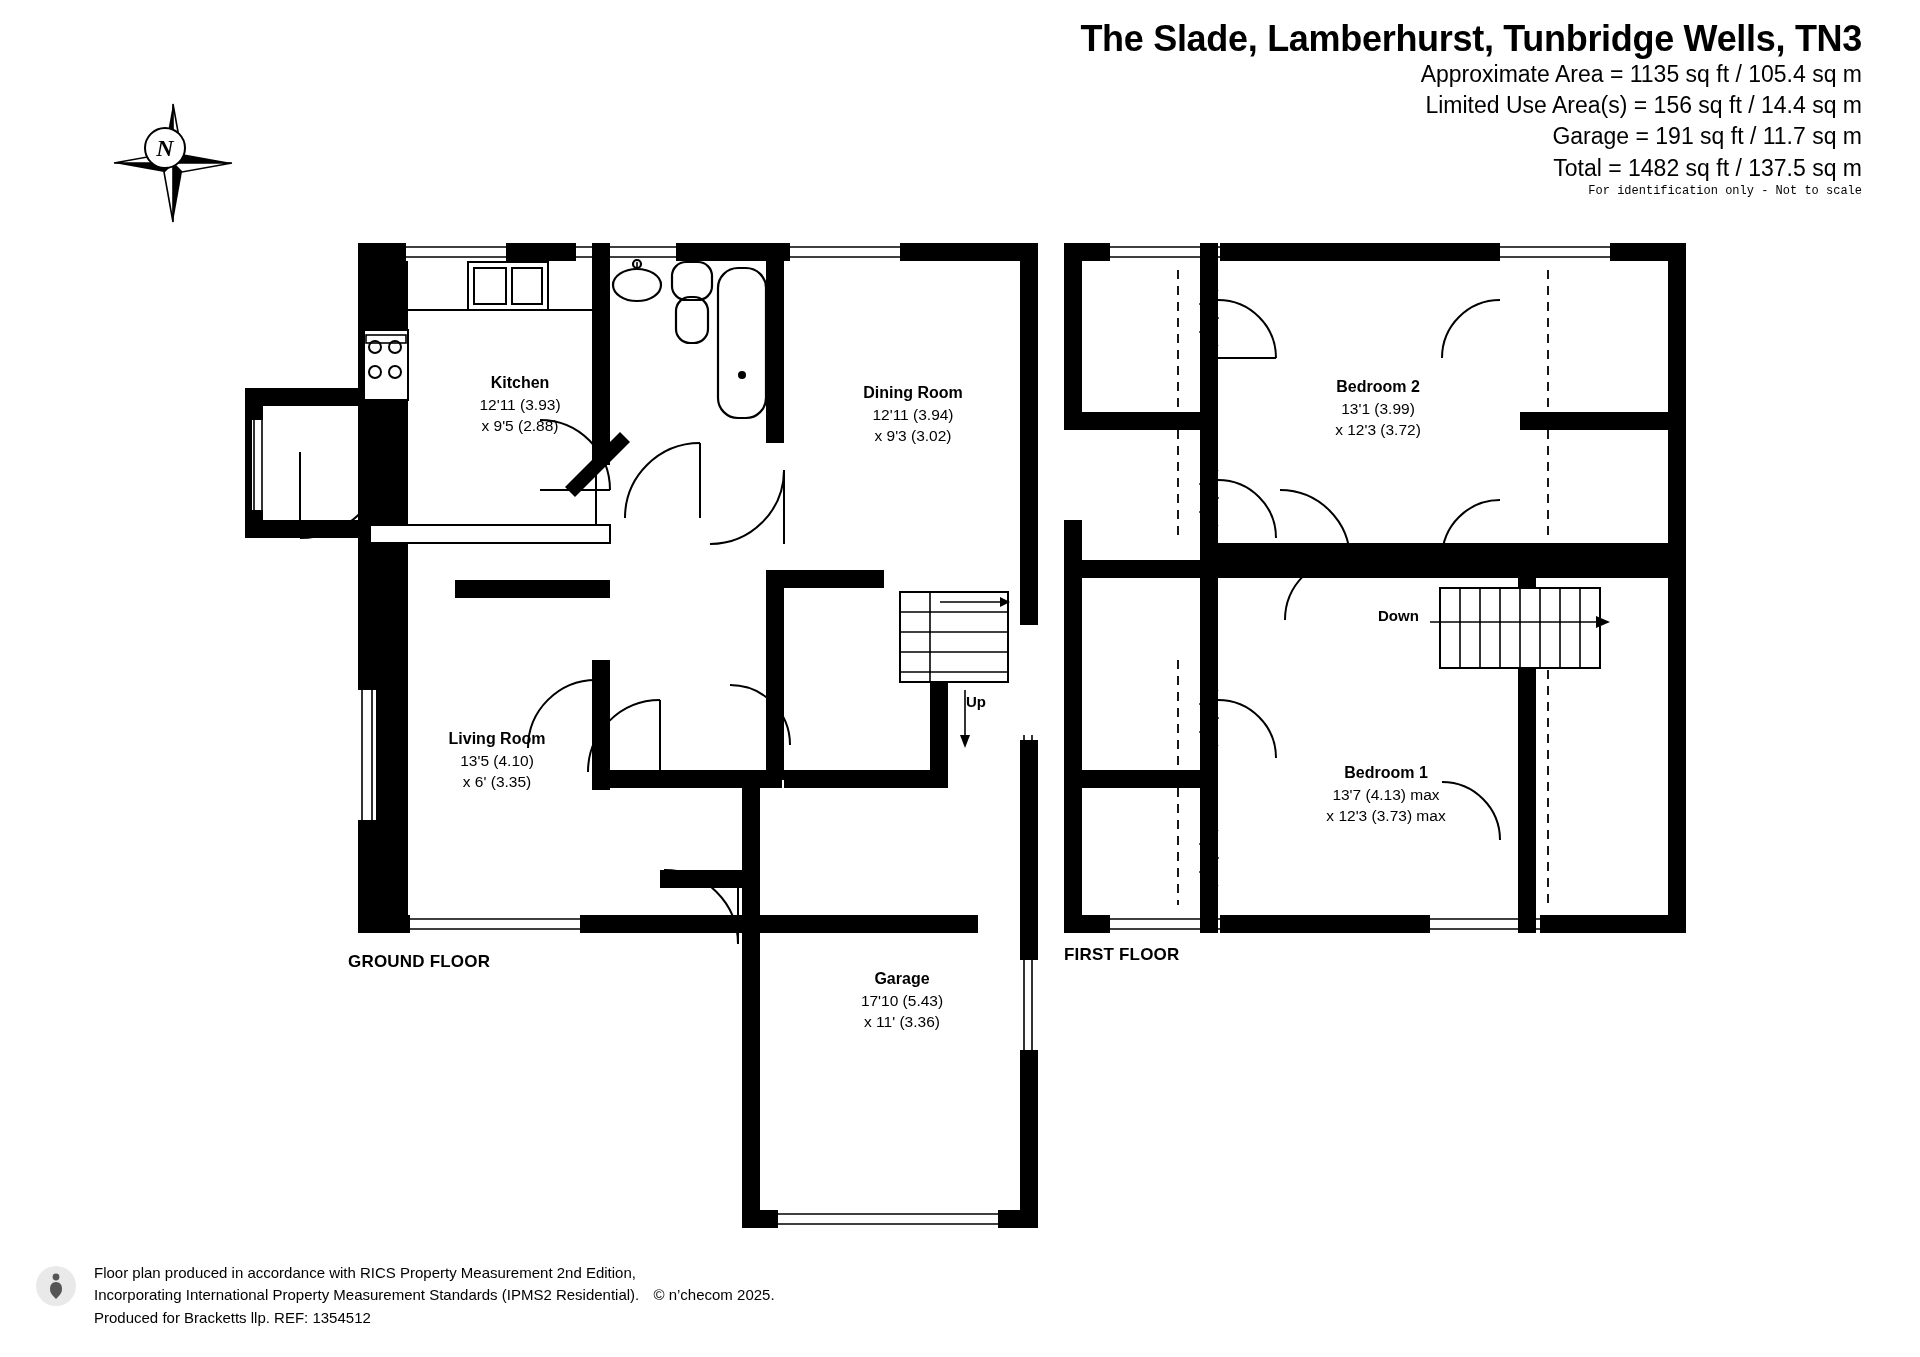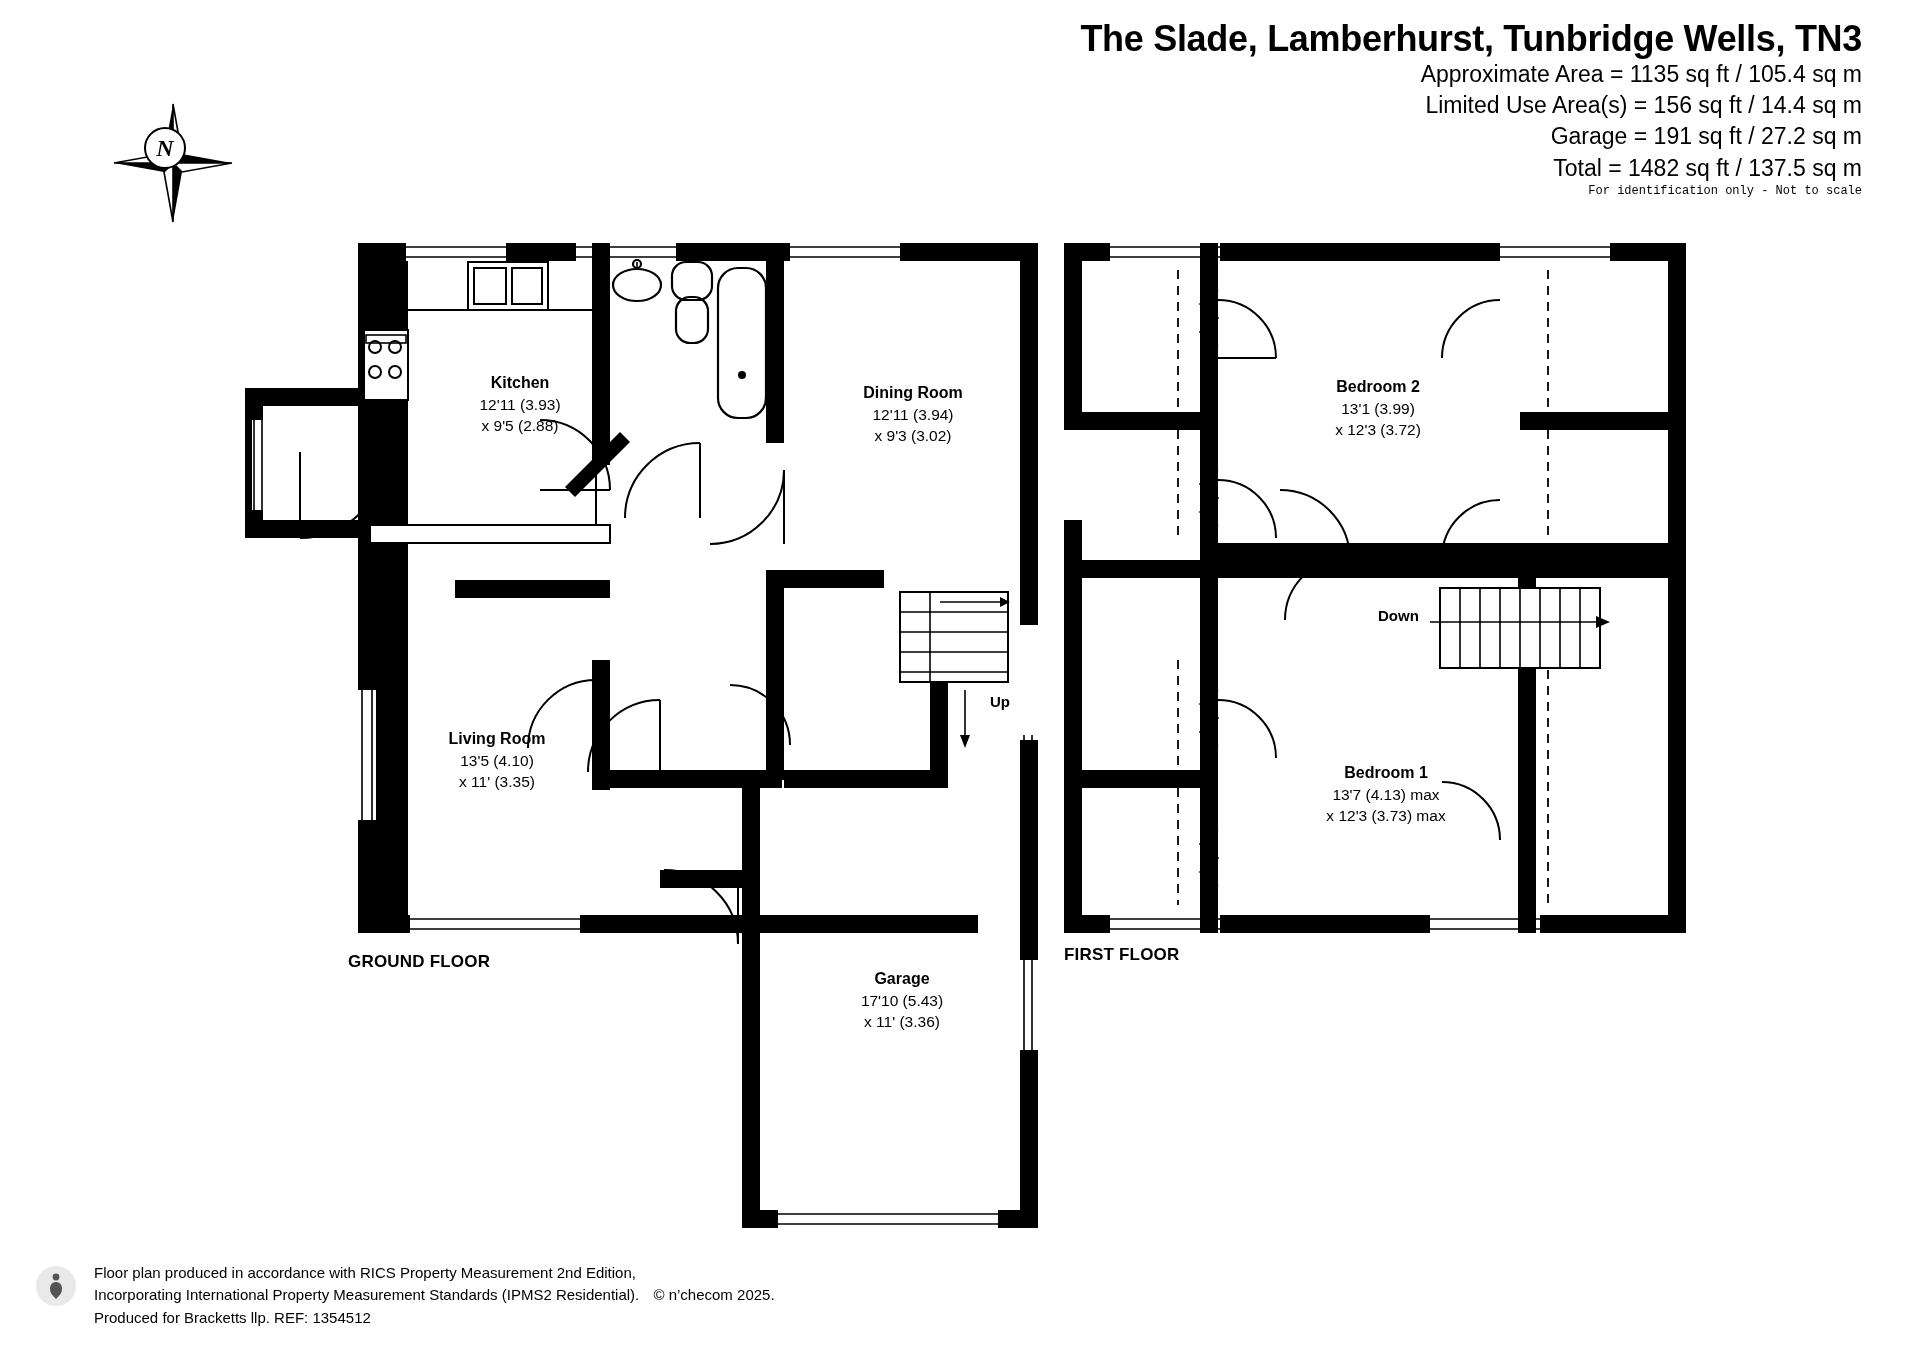--- a/index.html
+++ b/index.html
@@ -127,21 +127,21 @@
 </style>
 </head>
 <body>
 
 <div class="stage">
 
   <div class="header">
     <div class="title">The Slade, Lamberhurst, Tunbridge Wells, TN3</div>
     <div class="sub">Approximate Area = 1135 sq ft / 105.4 sq m</div>
     <div class="sub">Limited Use Area(s) = 156 sq ft / 14.4 sq m</div>
-    <div class="sub">Garage = 191 sq ft / 27.2 sq m</div>
+    <div class="sub">Garage = 191 sq ft / 11.7 sq m</div>
     <div class="sub">Total = 1482 sq ft / 137.5 sq m</div>
     <div class="note">For identification only - Not to scale</div>
   </div>
 
   <div class="compass">
     <svg width="130" height="130" viewBox="0 0 130 130">
 
       <polygon points="65,6 74,56 65,65" fill="#ffffff" stroke="#000" stroke-width="1.6"></polygon>
       <polygon points="65,6 56,56 65,65" fill="#000000"></polygon>
       <polygon points="124,65 74,74 65,65" fill="#ffffff" stroke="#000" stroke-width="1.6"></polygon>
@@ -341,42 +341,42 @@
 
   <div class="room" style="left:913px; top:382px;">
     <div class="name">Dining Room</div>
     <div>12'11 (3.94)</div>
     <div>x 9'3 (3.02)</div>
   </div>
 
   <div class="room" style="left:497px; top:728px;">
     <div class="name">Living Room</div>
     <div>13'5 (4.10)</div>
-    <div>x 11' (3.35)</div>
+    <div>x 6' (3.35)</div>
   </div>
 
   <div class="room" style="left:902px; top:968px;">
     <div class="name">Garage</div>
     <div>17'10 (5.43)</div>
     <div>x 11' (3.36)</div>
   </div>
 
   <div class="room" style="left:1378px; top:376px;">
     <div class="name">Bedroom 2</div>
     <div>13'1 (3.99)</div>
     <div>x 12'3 (3.72)</div>
   </div>
 
   <div class="room" style="left:1368px; top:762px;margin-left:18px;">
     <div class="name">Bedroom 1</div>
     <div>13'7 (4.13) max</div>
     <div>x 12'3 (3.73) max</div>
   </div>
 
-  <div class="small-label" style="left:966px; top:693px;padding-left:24px;">Up</div>
+  <div class="small-label" style="left:966px; top:693px;">Up</div>
   <div class="small-label" style="left:1378px; top:607px;">Down</div>
 
   <div class="footer">
     <div class="badge">
       <svg width="26" height="30" viewBox="0 0 26 30">
         <circle cx="13" cy="6" r="3.4" fill="#555"></circle>
         <path d="M13 11 c4 0 6 3 6 7 c0 4 -2 6 -6 10 c-4 -4 -6 -6 -6 -10 c0 -4 2 -7 6 -7 z" fill="#555"></path>
       </svg>
     </div>
     <div class="lines">

